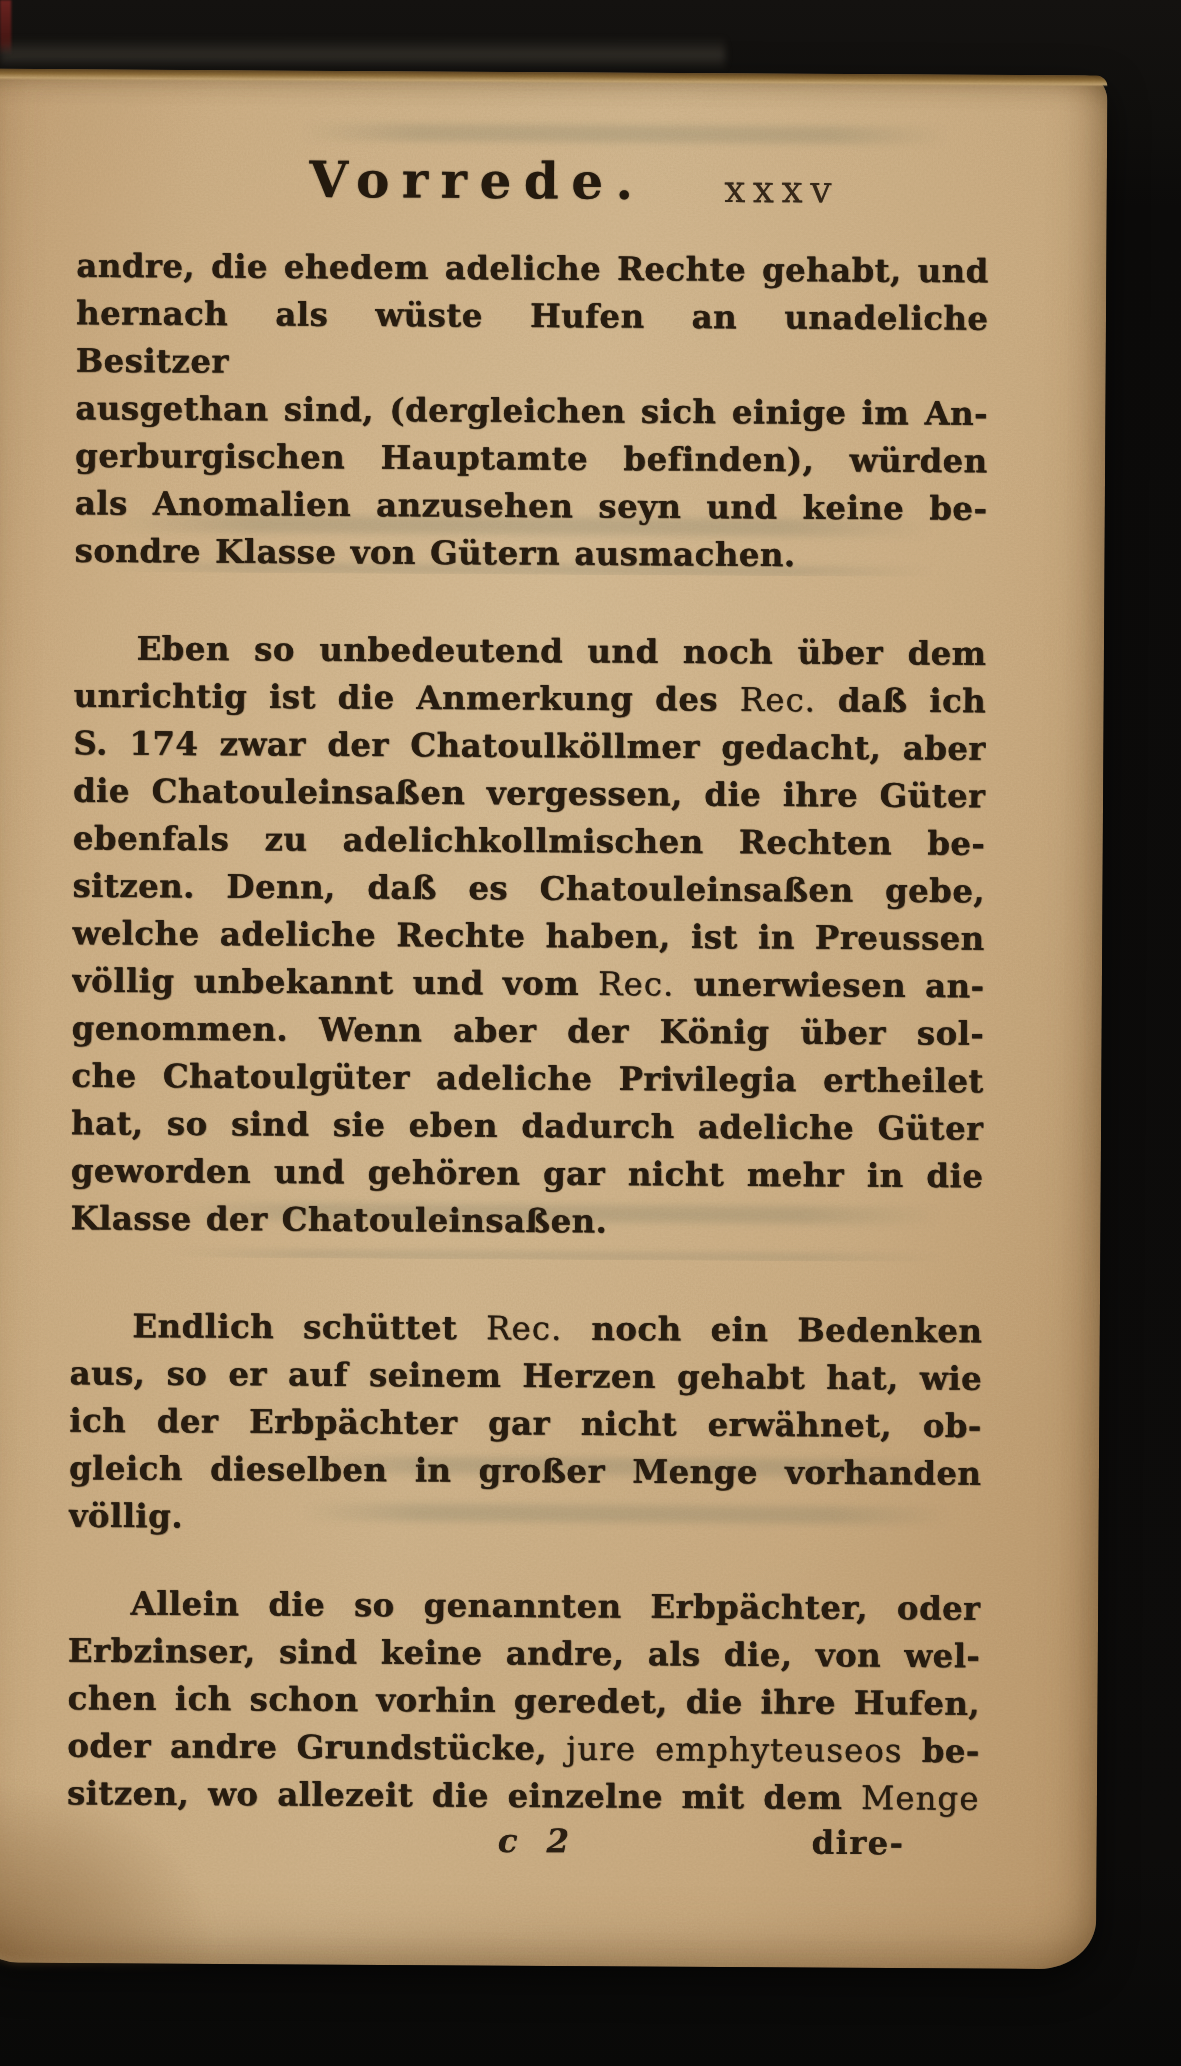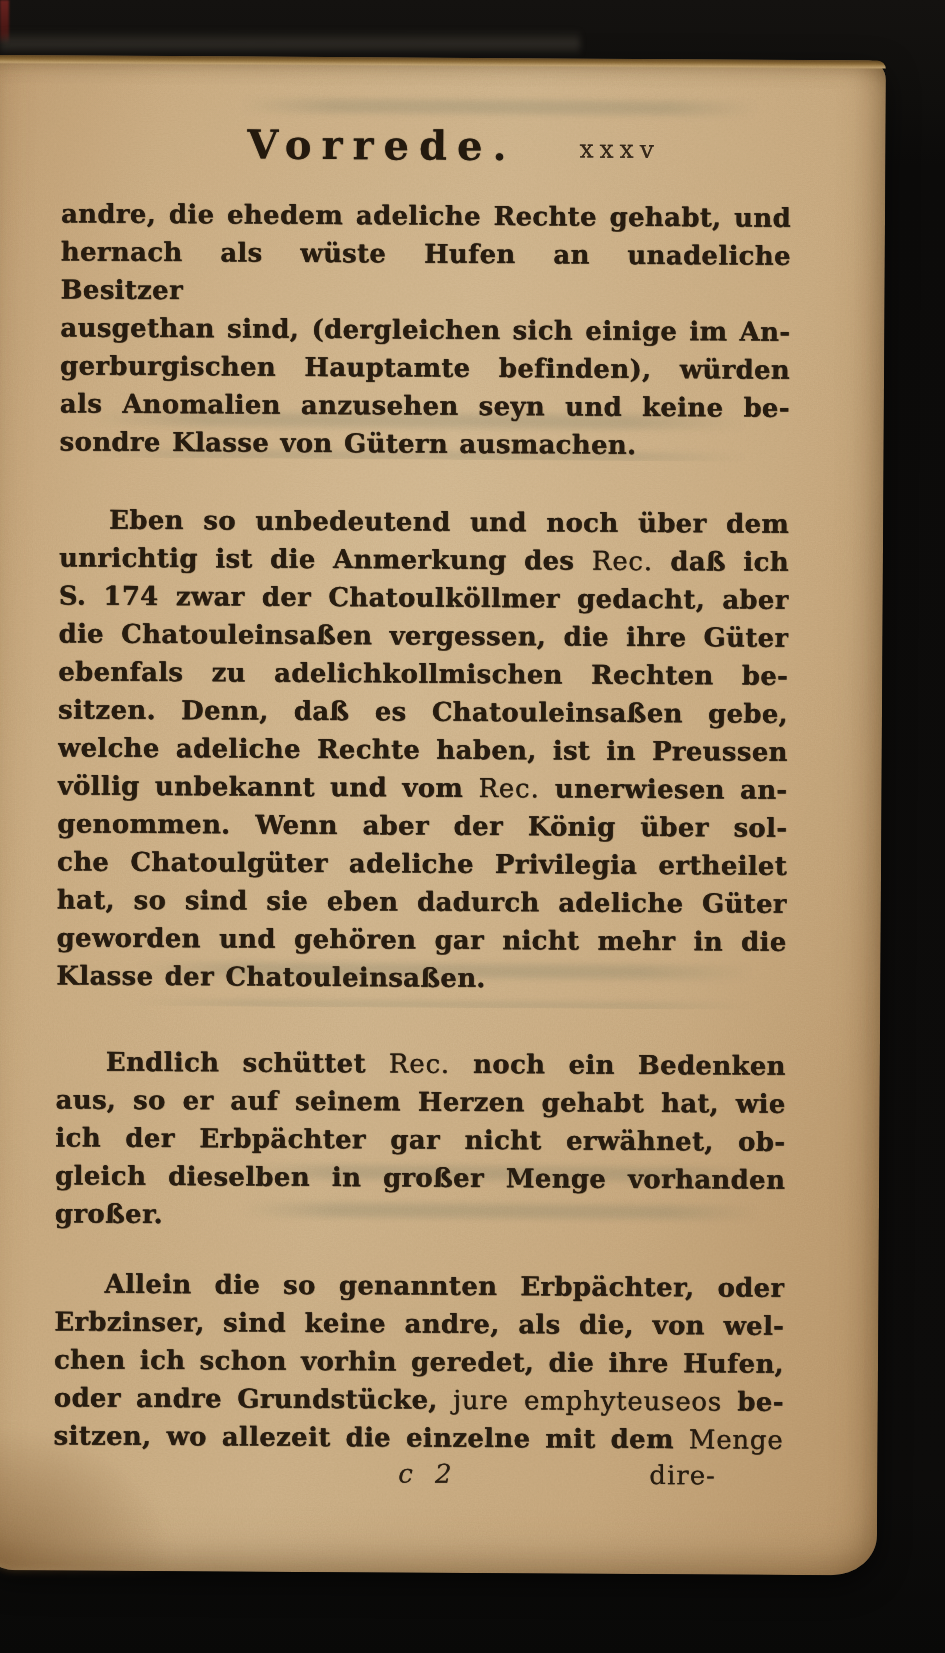--- a/index.html
+++ b/index.html
@@ -69,21 +69,21 @@
   }
   .heading{position:relative;height:48px;}
   .title{
     position:absolute;left:186px;top:0;
     font-size:40px;font-weight:700;letter-spacing:10px;
     color:#241a0e;text-shadow:0 0 1px rgba(36,26,14,0.85);
     white-space:nowrap;
   }
   .pagenum{
     position:absolute;left:518px;top:12px;
-    font-size:25px;font-weight:400;letter-spacing:6px;color:#37291a;
+    font-size:30px;font-weight:400;letter-spacing:6px;color:#37291a;
     text-shadow:0 0 0.6px rgba(55,41,26,0.8);
   }
   .bodytext{font-size:26px;line-height:38px;}
   .paragraph{margin:0;}
   .p0{margin-top:27px;}
   .p1{margin-top:40px;}
   .p2{margin-top:48px;}
   .p3{margin-top:32px;}
   .line{
     text-align:justify;text-align-last:justify;
@@ -91,26 +91,26 @@
     font-weight:700;letter-spacing:0.3px;word-spacing:2px;
     text-shadow:0 0 0.8px rgba(40,29,16,0.9), 0.5px 0.5px 0.6px rgba(70,52,28,0.45);
   }
   .line.flush{text-align-last:left;}
   .line.indent{padding-left:50px;}
   .frak{font-weight:700;}
   .latin{font-weight:400;letter-spacing:0.8px;}
   .footer{position:relative;height:40px;margin-top:2px;font-size:26px;}
   .signature{
     position:absolute;left:345px;top:0;
-    font-style:italic;font-weight:400;word-spacing:14px;color:#2c2013;
+    font-style:italic;font-weight:700;word-spacing:14px;color:#2c2013;
     text-shadow:0 0 0.7px rgba(44,32,19,0.85);
   }
   .catchword{
     position:absolute;left:596px;top:0;
-    font-weight:400;letter-spacing:1px;color:#281d10;
+    font-weight:700;letter-spacing:1px;color:#281d10;
     text-shadow:0 0 0.7px rgba(40,29,16,0.85);
   }
 </style>
 </head>
 <body>
 
 <div class="spine-sliver"></div>
 <div class="cover-highlight"></div>
 
 <div class="paper">
@@ -149,21 +149,21 @@
           <div class="line"><span class="frak">che Chatoulgüter adeliche Privilegia ertheilet</span></div>
           <div class="line"><span class="frak">hat, so sind sie eben dadurch adeliche Güter</span></div>
           <div class="line"><span class="frak">geworden und gehören gar nicht mehr in die</span></div>
           <div class="line flush"><span class="frak">Klasse der Chatouleinsaßen.</span></div>
         </div>
         <div class="paragraph p2">
           <div class="line indent"><span class="frak">Endlich schüttet </span><span class="latin">Rec.</span><span class="frak"> noch ein Bedenken</span></div>
           <div class="line"><span class="frak">aus, so er auf seinem Herzen gehabt hat, wie</span></div>
           <div class="line"><span class="frak">ich der Erbpächter gar nicht erwähnet, ob-</span></div>
           <div class="line"><span class="frak">gleich dieselben in großer Menge vorhanden</span></div>
-          <div class="line flush"><span class="frak">großer.</span></div>
+          <div class="line flush"><span class="frak">völlig.</span></div>
         </div>
         <div class="paragraph p3">
           <div class="line indent"><span class="frak">Allein die so genannten Erbpächter, oder</span></div>
           <div class="line"><span class="frak">Erbzinser, sind keine andre, als die, von wel-</span></div>
           <div class="line"><span class="frak">chen ich schon vorhin geredet, die ihre Hufen,</span></div>
           <div class="line"><span class="frak">oder andre Grundstücke, </span><span class="latin">jure emphyteuseos</span><span class="frak"> be-</span></div>
           <div class="line"><span class="frak">sitzen, wo allezeit die einzelne mit dem </span><span class="latin">Menge</span></div>
         </div>
       </div>
     <div class="footer">

